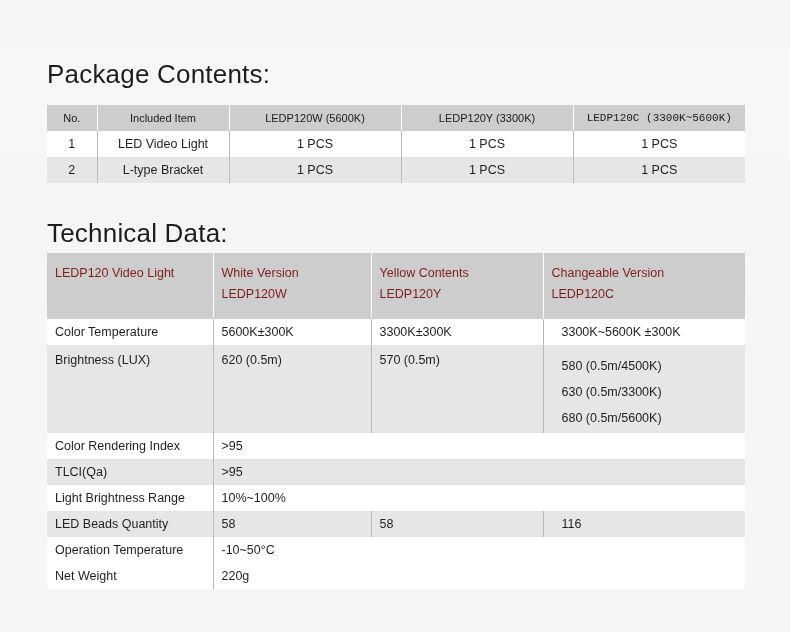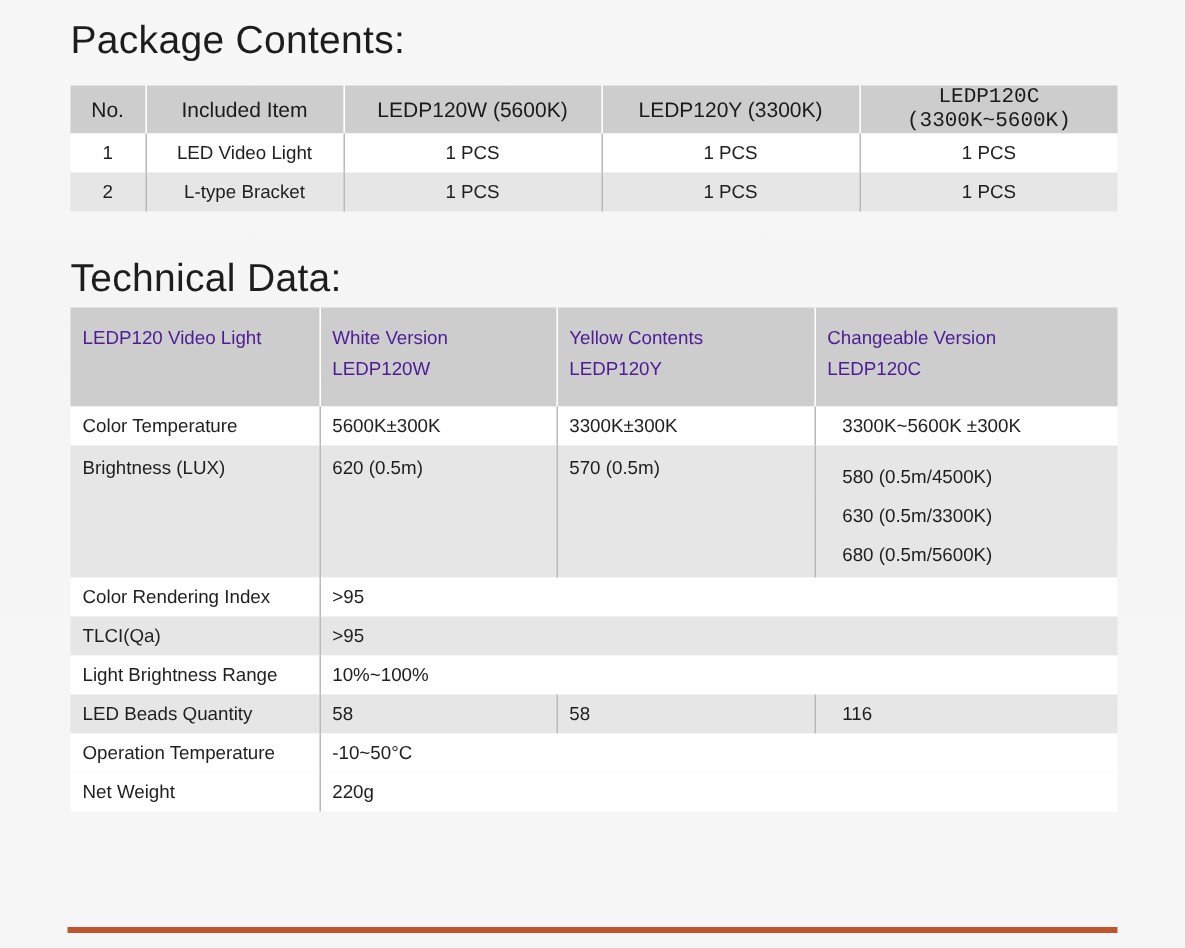--- a/index.html
+++ b/index.html
@@ -12,20 +12,21 @@
     background: #f7f6f7;
     font-family: "Liberation Sans", sans-serif;
     overflow: hidden;
     position: relative;
   }
   .page {
     position: relative;
     width: 790px;
     height: 560px;
     background: linear-gradient(180deg,#f8f7f8 0%, #f6f5f6 40%, #f7f6f7 100%);
+    margin-top: 48px;
   }
 
   
   .section-title {
     position: absolute;
     left: 47px;
     font-size: 26px;
     font-weight: 400;
     color: #1d1d1d;
     letter-spacing: 0.2px;
@@ -51,21 +52,21 @@
     font-weight: 400;
     vertical-align: middle;
   }
 
   
   #package-table { top: 57px; }
   #package-table .hdr td {
     background: #cdcdcd;
     height: 26px;
     text-align: center;
-    font-size: 14px;
+    font-size: 11px;
     color: #1a1a1a;
     border-right: 1px solid #ffffff;
   }
   #package-table .hdr td:last-child { border-right: none; font-family: Liberation Mono, monospace; }
   #package-table .row td {
     height: 26px;
     text-align: center;
     border-right: 1px solid #b9b9b9;
   }
   #package-table .row td:last-child { border-right: none; }
@@ -88,21 +89,21 @@
     text-align: left;
   }
   #tech-table td.last, #tech-table td:last-child { border-right: none; }
 
   #tech-table tr.thead td {
     background: #cdcdcd;
     height: 56px;
     vertical-align: top;
     padding-top: 10px;
     border-right: 1px solid #ffffff;
-    color: #4c1d95;
+    color: #7f1d1d;
   }
   #tech-table tr.thead td:last-child { border-right: none; }
   .hdr-line1 { display:block; line-height: 20px; }
   .hdr-line2 { display:block; line-height: 22px; }
 
   #tech-table tr.r-white td { background: #ffffff; }
   #tech-table tr.r-gray  td { background: #e6e6e6; }
   #tech-table tr.std td { height: 26px; }
   #tech-table tr.tall td { height: 80px; vertical-align: top; padding-top: 8px; }
 

